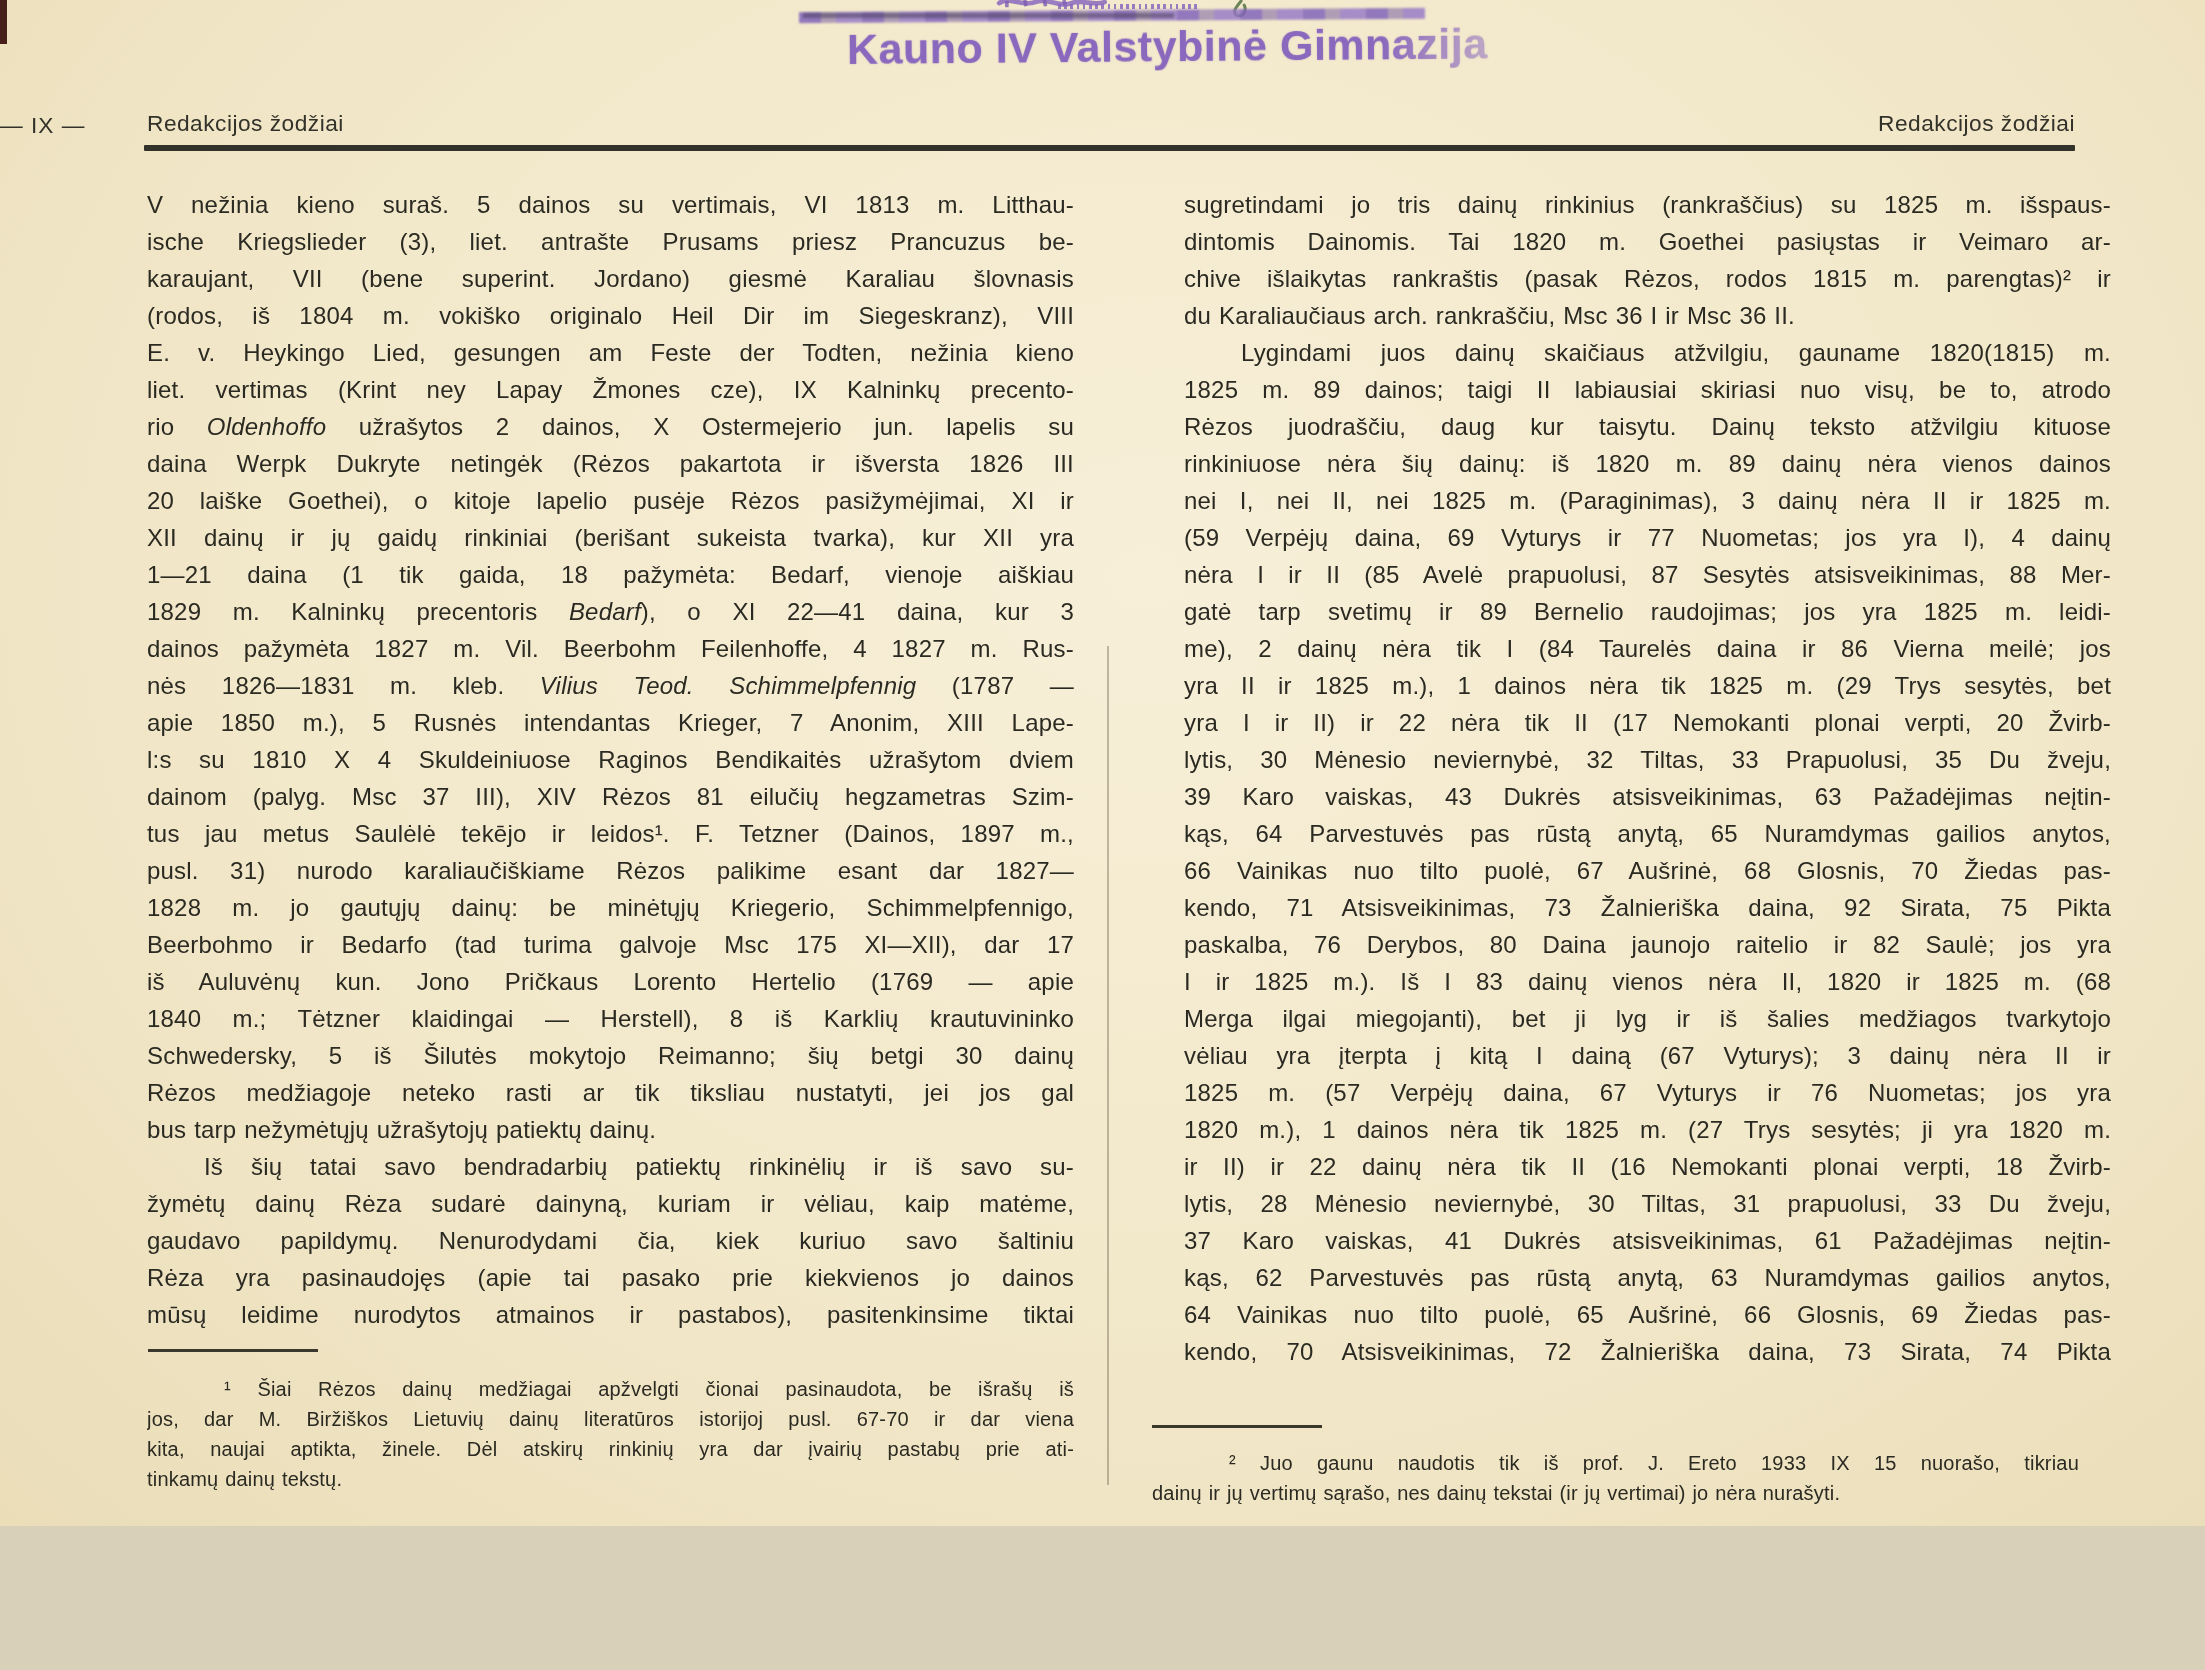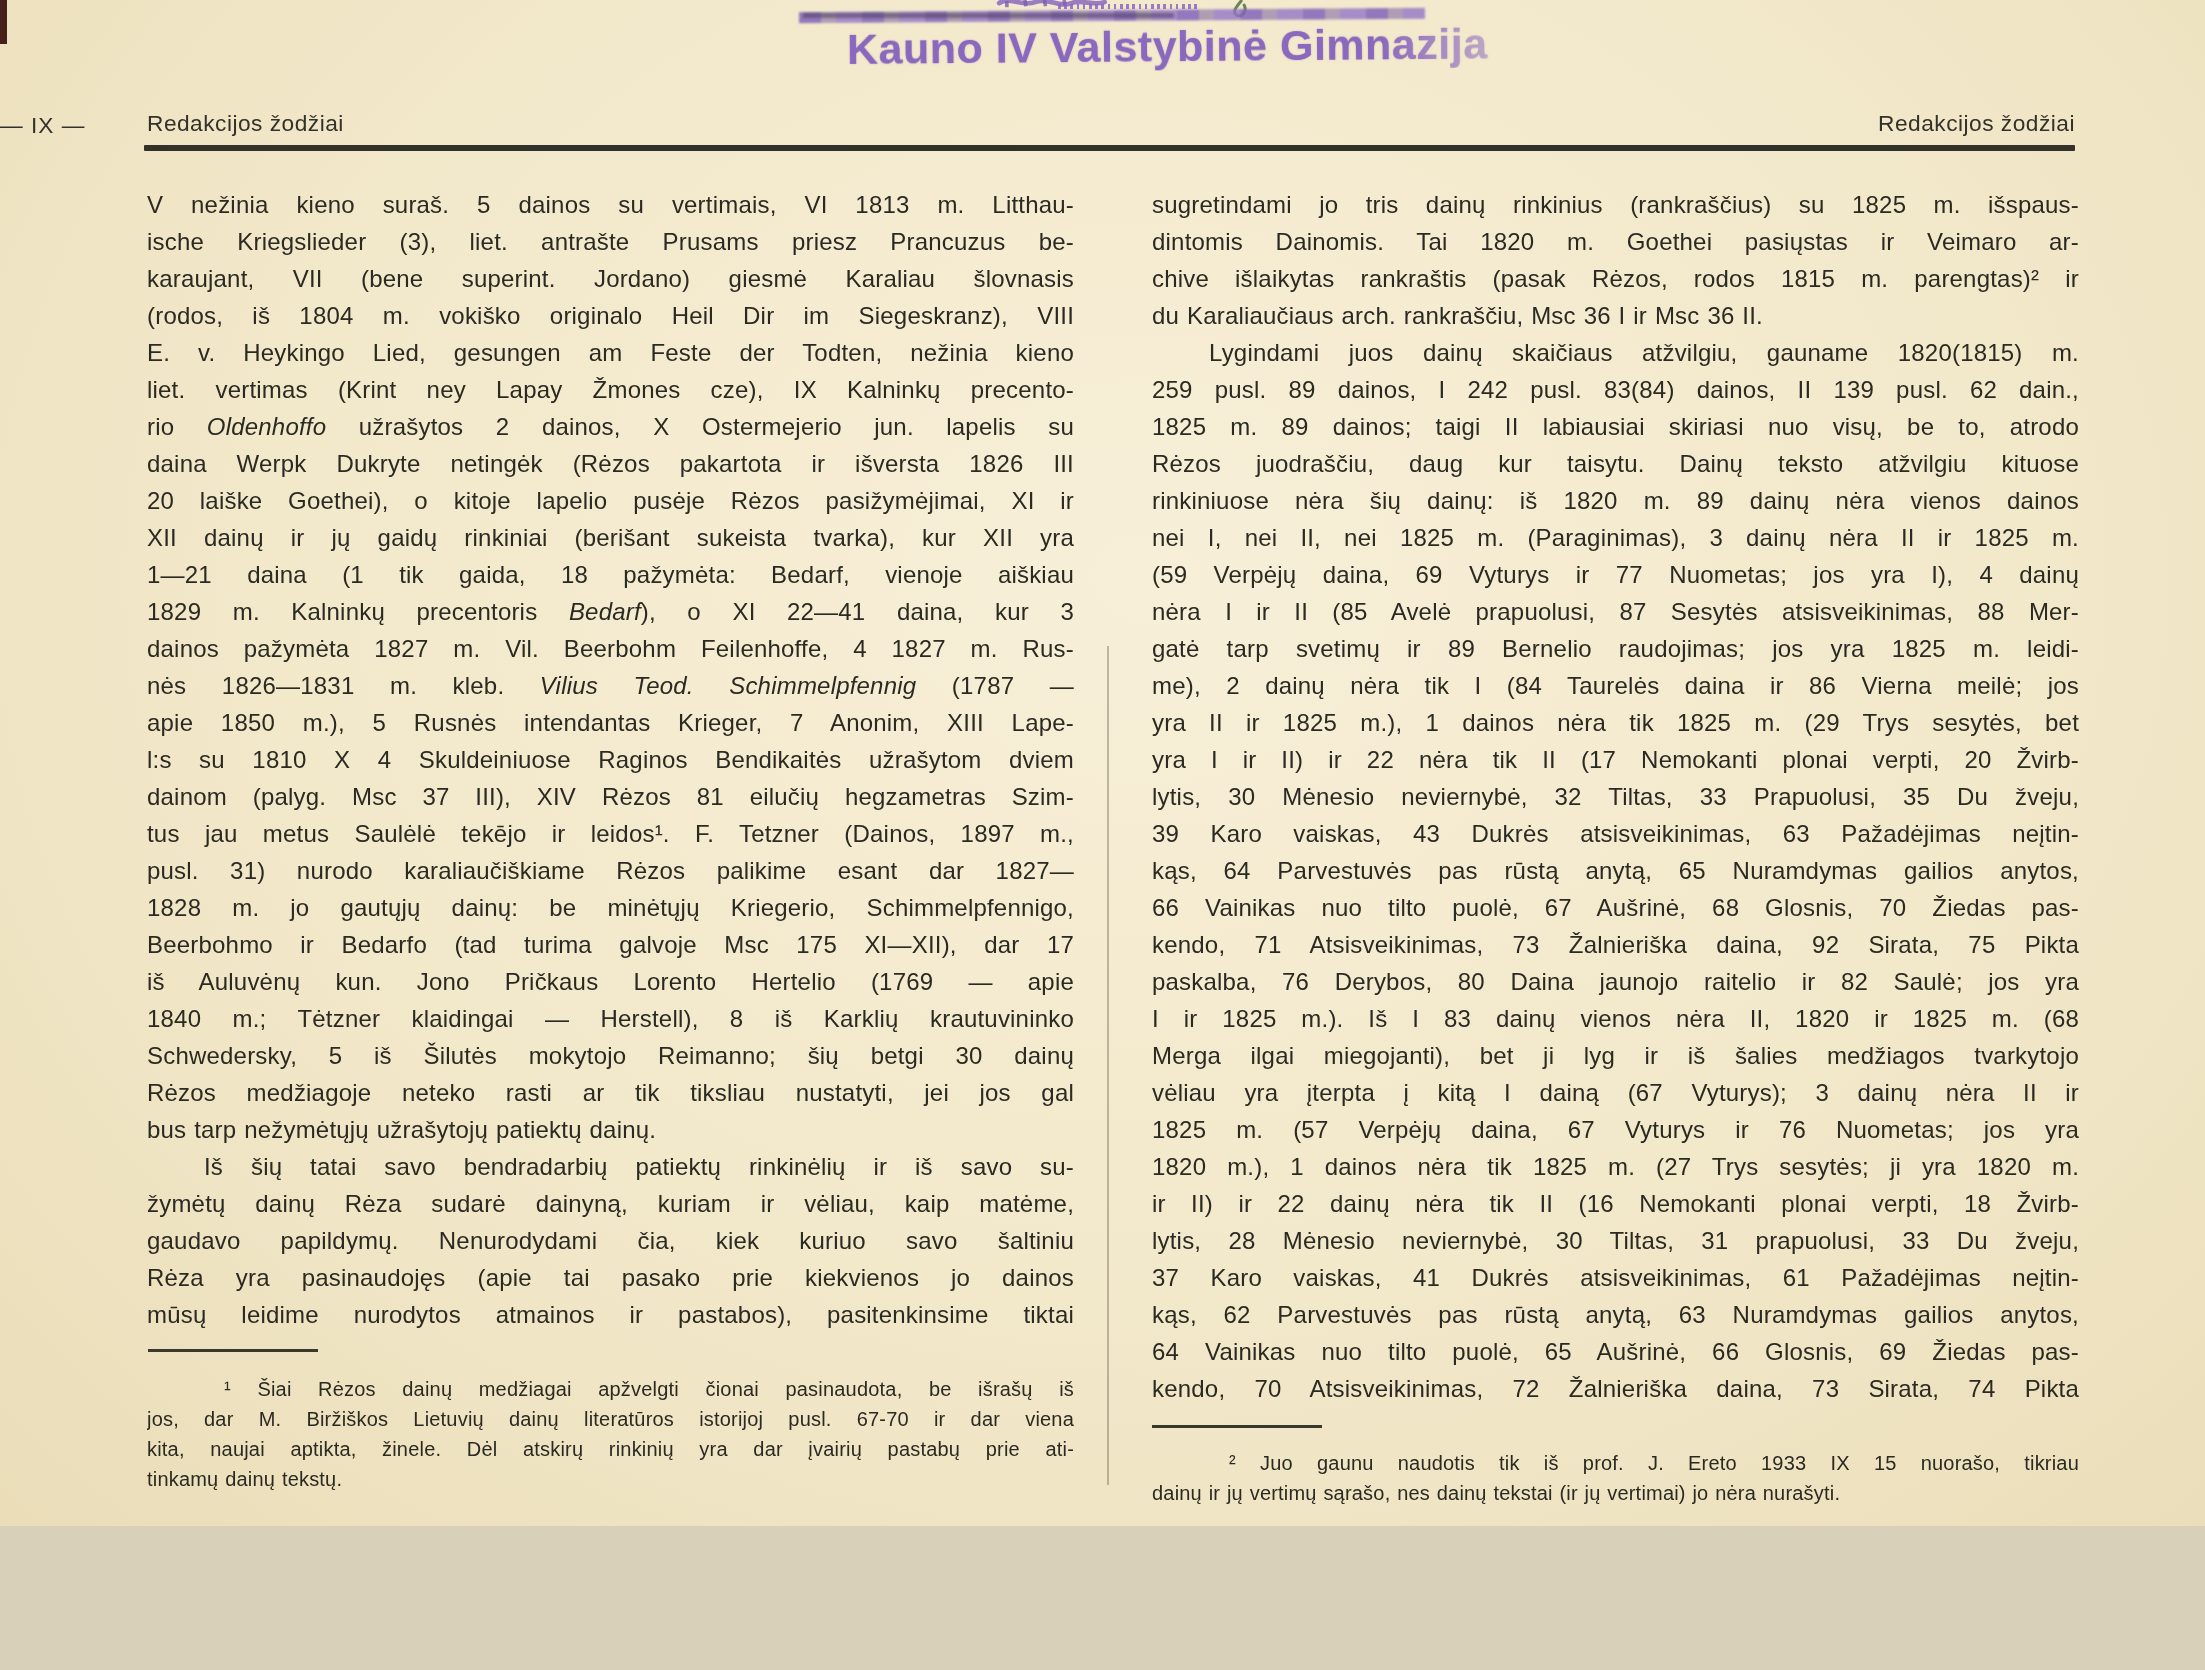--- a/index.html
+++ b/index.html
@@ -36,21 +36,21 @@
   }
   
   .running-head{position:absolute;top:110px;font-size:22.7px;letter-spacing:0.5px;color:#33322a;}
   .head-left{left:147px;}
   .head-right{right:130px;}
   .page-number{position:absolute;top:112px;left:0;right:0;text-align:left;font-size:22.7px;letter-spacing:1px;color:#33322a;}
   .head-rule{position:absolute;left:144px;top:145px;width:1931px;height:5.7px;background:#32312a;border-radius:1px;}
   
   .col{position:absolute;top:186px;width:927px;}
   .col-left{left:147px;}
-  .col-right{left:1152px;}
+  .col-right{left:1184px;}
   .line{
     height:37px;line-height:37px;font-size:24px;
     text-align:justify;text-align-last:justify;
     overflow:hidden;white-space:normal;
     letter-spacing:0.2px;word-spacing:1px;
   }
   .line em{font-style:italic;}
   .line.indent{text-indent:57px;}
   .line.para-end{text-align-last:left;}
   
@@ -118,21 +118,20 @@
       <div class="line">gaudavo papildymų. Nenurodydami čia, kiek kuriuo savo šaltiniu</div>
       <div class="line">Rėza yra pasinaudojęs (apie tai pasako prie kiekvienos jo dainos</div>
       <div class="line">mūsų leidime nurodytos atmainos ir pastabos), pasitenkinsime tiktai</div>
     </div>
   <div class="col col-right" id="col-right">
       <div class="line">sugretindami jo tris dainų rinkinius (rankraščius) su 1825 m. išspaus-</div>
       <div class="line">dintomis Dainomis. Tai 1820 m. Goethei pasiųstas ir Veimaro ar-</div>
       <div class="line">chive išlaikytas rankraštis (pasak Rėzos, rodos 1815 m. parengtas)² ir</div>
       <div class="line para-end">du Karaliaučiaus arch. rankraščiu, Msc 36 I ir Msc 36 II.</div>
       <div class="line indent">Lygindami juos dainų skaičiaus atžvilgiu, gauname 1820(1815) m.</div>
-      <div class="line">259 pusl. 89 dainos, I 242 pusl. 83(84) dainos, II 139 pusl. 62 dain.,</div>
       <div class="line">1825 m. 89 dainos; taigi II labiausiai skiriasi nuo visų, be to, atrodo</div>
       <div class="line">Rėzos juodraščiu, daug kur taisytu. Dainų teksto atžvilgiu kituose</div>
       <div class="line">rinkiniuose nėra šių dainų: iš 1820 m. 89 dainų nėra vienos dainos</div>
       <div class="line">nei I, nei II, nei 1825 m. (Paraginimas), 3 dainų nėra II ir 1825 m.</div>
       <div class="line">(59 Verpėjų daina, 69 Vyturys ir 77 Nuometas; jos yra I), 4 dainų</div>
       <div class="line">nėra I ir II (85 Avelė prapuolusi, 87 Sesytės atsisveikinimas, 88 Mer-</div>
       <div class="line">gatė tarp svetimų ir 89 Bernelio raudojimas; jos yra 1825 m. leidi-</div>
       <div class="line">me), 2 dainų nėra tik I (84 Taurelės daina ir 86 Vierna meilė; jos</div>
       <div class="line">yra II ir 1825 m.), 1 dainos nėra tik 1825 m. (29 Trys sesytės, bet</div>
       <div class="line">yra I ir II) ir 22 nėra tik II (17 Nemokanti plonai verpti, 20 Žvirb-</div>

